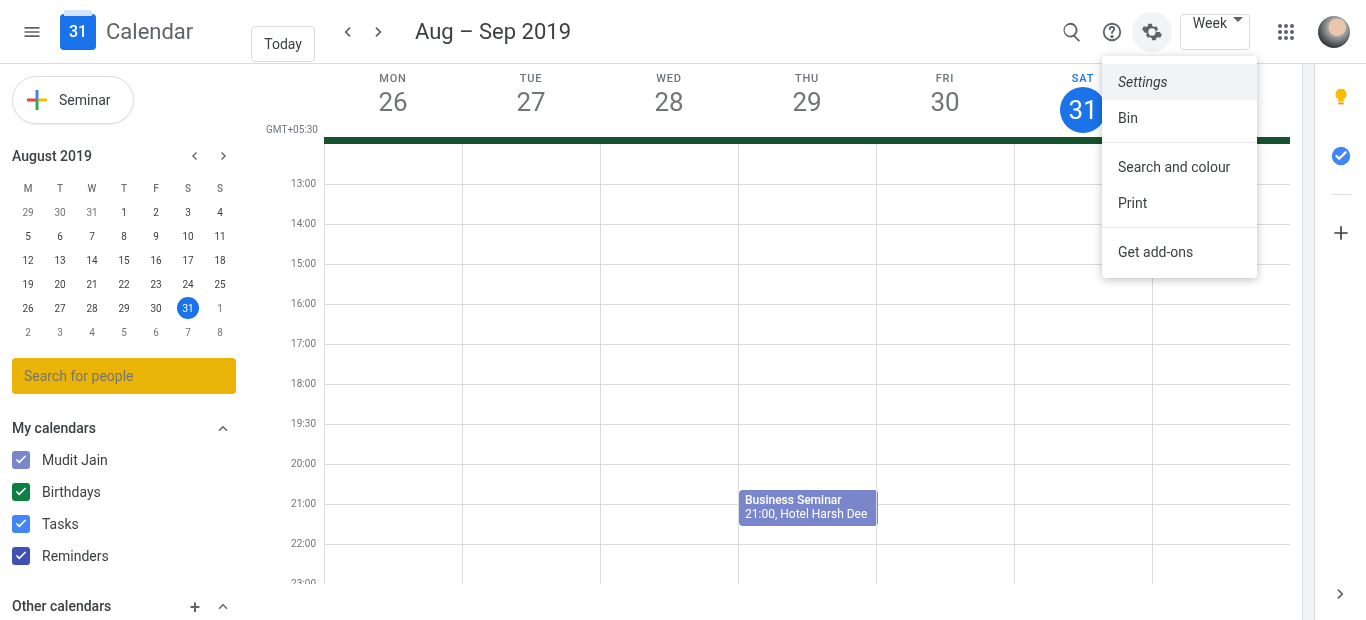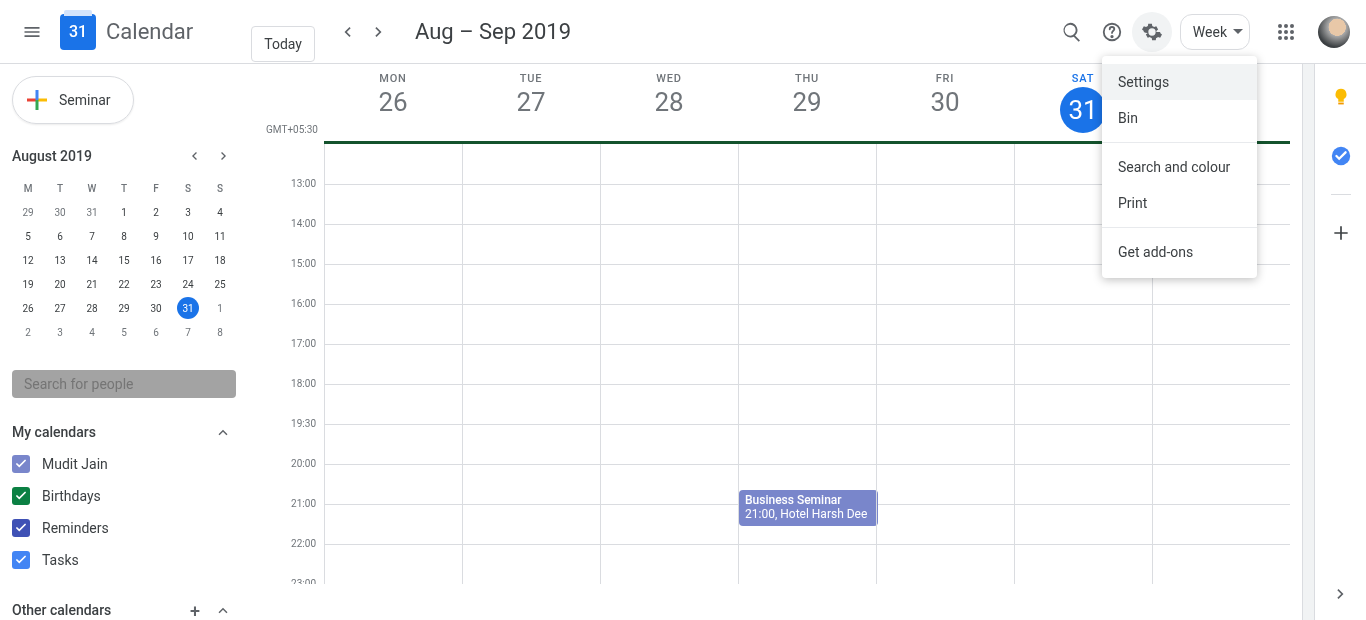--- a/index.html
+++ b/index.html
@@ -12,21 +12,21 @@
   .logo-square { width:36px; height:36px; background:#1a73e8; border-radius:4px; display:flex; align-items:center; justify-content:center; color:#fff; font-size:16px; font-weight:500; position:relative; }
   .logo-square::before { content:''; position:absolute; top:-4px; left:4px; right:4px; height:6px; background:#d2e3fc; border-radius:2px 2px 0 0; }
   .app-title { font-size:22px; color:#5f6368; margin-left:10px; }
   .today-btn { margin-left:58px; border:1px solid #dadce0; border-radius:4px; height:36px; padding:0 12px; font-size:14px; color:#3c4043; background:#fff; cursor:pointer; display:flex; align-items:center;margin-top:24px; }
   .nav-arrows { display:flex; margin-left:16px; }
   .arrow { width:32px; height:32px; display:flex; align-items:center; justify-content:center; cursor:pointer; color:#5f6368; border-radius:50%; }
   .date-range { font-size:22px; color:#3c4043; margin-left:20px; }
   .hdr-spacer { flex:1; }
   .icon-btn { width:40px; height:40px; display:flex; align-items:center; justify-content:center; cursor:pointer; border-radius:50%; color:#5f6368; }
   .icon-btn.active { background:#f1f3f4; }
-  .view-switch { margin-left:8px; border:1px solid #dadce0; border-radius:12px; height:36px; padding:0 6px 0 12px; display:flex; align-items:center; font-size:14px; color:#3c4043; cursor:pointer; gap:6px; }
+  .view-switch { margin-left:8px; border:1px solid #dadce0; border-radius:4px; height:36px; padding:0 6px 0 12px; display:flex; align-items:flex-start; font-size:14px; color:#3c4043; cursor:pointer; gap:6px; }
   .apps-btn { margin-left:16px; }
   .avatar { width:32px; height:32px; border-radius:50%; margin-left:12px; margin-right:8px; background: radial-gradient(circle at 60% 35%, #e8c8a8 30%, #aaa 31%, #3c4043 70%); cursor:pointer; }
 
   
   .body { display:flex; height:556px; }
   .sidebar { width:248px; padding:12px 12px 0 12px; overflow:hidden; }
   .create-btn { display:inline-flex; align-items:center; border:1px solid #dadce0; border-radius:24px; height:48px; padding:0 22px 0 12px; cursor:pointer; box-shadow:0 1px 2px rgba(0,0,0,0.08); gap:10px; }
   .create-btn .plus { width:24px; height:24px; position:relative; }
   .plus::before, .plus::after { content:''; position:absolute; left:50%; top:50%; transform:translate(-50%,-50%); }
   .plus::before { width:20px; height:3px; background:linear-gradient(90deg,#ea4335 0 50%,#fbbc04 50% 100%); }
@@ -38,35 +38,35 @@
   .mini-nav { display:flex; gap:6px; }
   .mini-nav .arrow { width:24px; height:24px; }
 
   .mini-grid { margin-top:8px; }
   .mini-row { display:flex; }
   .mini-cell, .mini-dow { width:32px; height:24px; display:flex; align-items:center; justify-content:center; font-size:10px; color:#70757a; }
   .mini-dow { font-weight:500; color:#70757a; text-transform:uppercase; }
   .mini-cell.curr { color:#3c4043; }
   .mini-cell.today { background:#1a73e8; color:#fff; border-radius:50%; width:22px; height:22px; margin:1px 5px; }
 
-  .search-peep { margin-top:26px; background:#a3a3a3; height:28px; border-radius:4px; display:flex; align-items:center; padding:0 12px; }
+  .search-peep { margin-top:14px; background:#eab308; height:36px; border-radius:4px; display:flex; align-items:center; padding:0 12px; }
   .search-peep input { border:none; background:transparent; outline:none; font-size:14px; color:#3c4043; width:100%; }
 
   .cal-section { margin-top:18px; }
   .cal-head { display:flex; align-items:center; font-size:14px; font-weight:500; color:#3c4043; height:32px; }
   .cal-head .chev { margin-left:auto; color:#5f6368; cursor:pointer; padding:4px; }
   .cal-head .addp { margin-left:auto; color:#5f6368; cursor:pointer; padding:4px; font-size:18px; }
   .cal-item { display:flex; align-items:center; height:32px; gap:12px; font-size:14px; color:#3c4043; }
   .chk { width:18px; height:18px; border-radius:3px; display:flex; align-items:center; justify-content:center; color:#fff; }
   .chk svg { width:14px; height:14px; }
 
   
   .main { flex:1; display:flex; position:relative; }
   .grid-wrap { flex:1; overflow:hidden; position:relative; }
-  .day-heads { display:flex; height:80px; border-bottom:3px solid #14532d; margin-left:76px; margin-right:12px; }
+  .day-heads { display:flex; height:80px; border-bottom:7px solid #14532d; margin-left:76px; margin-right:12px; }
   .day-heads .dh { flex:1; text-align:center; }
   .dh .dow { font-size:11px; color:#70757a; font-weight:500; letter-spacing:0.8px; margin-top:8px; text-transform:uppercase; }
   .dh .dnum { font-size:26px; color:#70757a; margin-top:2px; }
   .dh.today .dow { color:#1a73e8; }
   .dh.today .dnum span { background:#1a73e8; color:#fff; border-radius:50%; width:46px; height:46px; display:inline-flex; align-items:center; justify-content:center; }
 
   .tz { position:absolute; left:0; top:60px; width:76px; text-align:right; font-size:10px; color:#70757a; padding-right:6px; }
 
   .time-area { position:relative; height:440px; overflow:hidden; margin-right:12px; }
   .hour-labels { position:absolute; left:0; top:0; width:76px; text-align:right; padding-right:8px; }
@@ -85,21 +85,21 @@
   
   .side-panel { width:52px; border-left:1px solid #dadce0; display:flex; flex-direction:column; align-items:center; padding-top:14px; gap:18px; }
   .sp-icon { width:40px; height:40px; display:flex; align-items:center; justify-content:center; cursor:pointer; border-radius:50%; }
   .sp-divider { width:20px; height:1px; background:#dadce0; }
   .sp-spacer { flex:1; }
   .side-expand { width:36px; height:36px; display:flex; align-items:center; justify-content:center; cursor:pointer; color:#5f6368; margin-bottom:8px; }
 
   
   .menu-popup { position:absolute; top:56px; left:1102px; width:155px; background:#fff; border-radius:4px; box-shadow:0 2px 10px rgba(0,0,0,0.25); padding:8px 0; z-index:100; }
   .menu-item { padding:10px 16px; font-size:14px; color:#3c4043; cursor:pointer; }
-  .menu-item:hover, .menu-item.hl { background:#f1f3f4; }
+  .menu-item:hover, .menu-item.hl { background:#f1f3f4;font-style:italic; }
   .menu-sep { height:1px; background:#e8eaed; margin:6px 0; }
 
   svg { display:block; }
 </style>
 </head>
 <body>
 
 <div class="header">
   <div class="menu-btn">
     <svg width="20" height="20" viewBox="0 0 24 24" fill="#5f6368">
@@ -280,34 +280,34 @@
           </div>
           <div class="cal-item">
             <div class="chk" style="background: rgb(11, 128, 67);">
               <svg viewBox="0 0 24 24">
                 <path d="M5 12l4 4 10-10" stroke="#fff" stroke-width="3" fill="none" stroke-linecap="round"></path>
               </svg>
             </div>
             <span>Birthdays</span>
           </div>
           <div class="cal-item">
+            <div class="chk" style="background: rgb(66, 133, 244);">
+              <svg viewBox="0 0 24 24">
+                <path d="M5 12l4 4 10-10" stroke="#fff" stroke-width="3" fill="none" stroke-linecap="round"></path>
+              </svg>
+            </div>
+            <span>Tasks</span>
+          </div>
+          <div class="cal-item">
             <div class="chk" style="background: rgb(63, 81, 181);">
               <svg viewBox="0 0 24 24">
                 <path d="M5 12l4 4 10-10" stroke="#fff" stroke-width="3" fill="none" stroke-linecap="round"></path>
               </svg>
             </div>
             <span>Reminders</span>
-          </div>
-          <div class="cal-item">
-            <div class="chk" style="background: rgb(66, 133, 244);">
-              <svg viewBox="0 0 24 24">
-                <path d="M5 12l4 4 10-10" stroke="#fff" stroke-width="3" fill="none" stroke-linecap="round"></path>
-              </svg>
-            </div>
-            <span>Tasks</span>
           </div>
         </div>
     </div>
 
     <div class="cal-section">
       <div class="cal-head">
         <span>Other calendars</span>
         <span class="addp">+</span>
         <span class="chev" style="margin-left:6px">
           <svg width="18" height="18" viewBox="0 0 24 24" fill="#5f6368">

